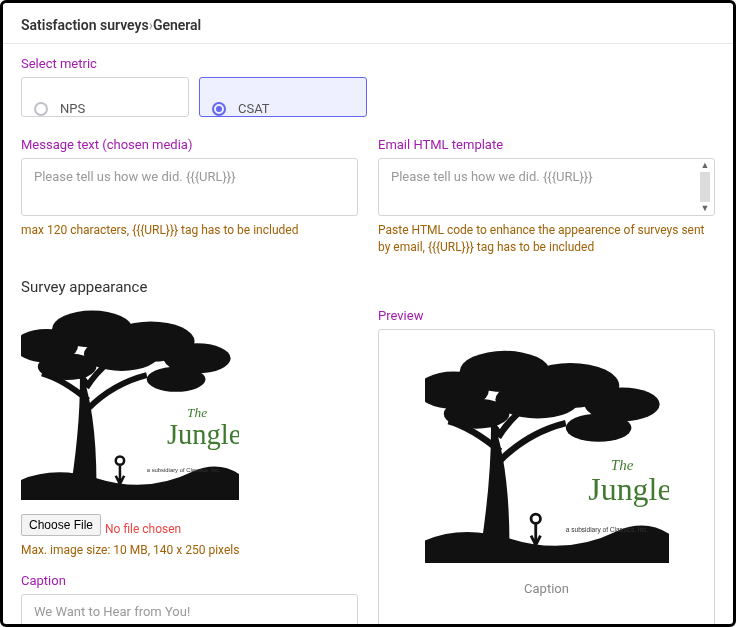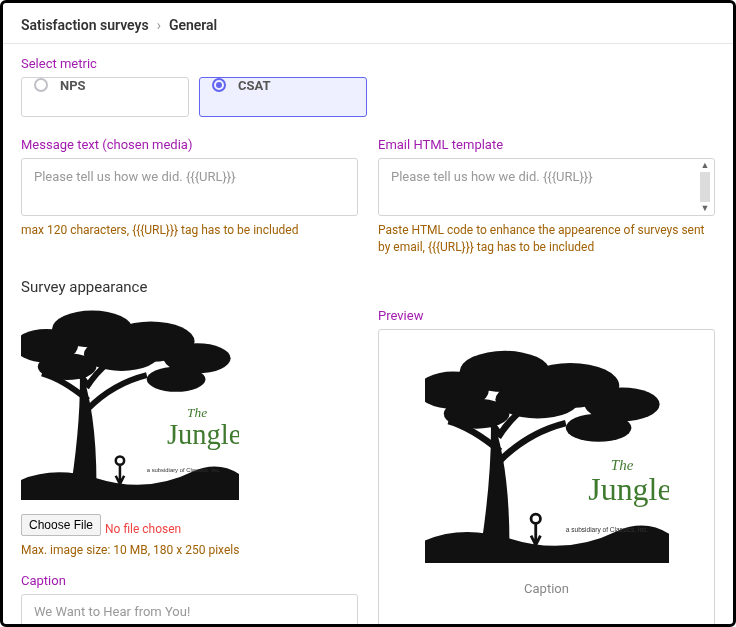--- a/index.html
+++ b/index.html
@@ -19,21 +19,21 @@
     background: #fff;
   }
   .inner {
     padding: 14px 18px 0 18px;
   }
   .breadcrumb {
     font-size: 14px;
     font-weight: 600;
     display: flex;
     align-items: center;
-    gap: 8px;
+    gap: 0;
     padding-bottom: 10px;
     border-bottom: 1px solid #e6e6e6;
     margin: 0 -18px 12px -18px;
     padding-left: 18px;
     padding-right: 18px;
   }
   .breadcrumb .chev { color: #999; font-weight: 400; }
   .label {
     font-size: 13px;
     color: #a21caf;
@@ -43,25 +43,25 @@
     display: flex;
     gap: 10px;
     margin-bottom: 20px;
   }
   .metric-opt {
     width: 168px;
     height: 40px;
     border: 1px solid #d4d4d8;
     border-radius: 3px;
     display: flex;
-    align-items: flex-start;
+    align-items: flex-end;
     gap: 12px;
     padding: 0 12px;
     font-size: 13px;
-    font-weight: 700;
+    font-weight: 400;
     color: #555;
     cursor: pointer;
     background: #fff;
   }
   .metric-opt.selected {
     border-color: #6366f1;
     background: #eef0ff;
   }
   .radio {
     width: 14px;
@@ -258,21 +258,21 @@
 
           <text x="198" y="130" font-family="Georgia, 'Times New Roman', serif" font-style="italic" font-size="16" fill="#3f7a2f">The</text>
           <text x="174" y="162" font-family="'Brush Script MT','Segoe Script',cursive" font-size="34" fill="#3f7a2f">Jungle</text>
           <text x="150" y="196" font-family="Arial" font-size="7" fill="#333">a subsidiary of Classics, Inc.</text>
         </svg>
 
         <div class="file-row">
           <button class="file-btn">Choose File</button>
           <span class="file-status">No file chosen</span>
         </div>
-        <div class="hint">Max. image size: 10 MB, 180 x 250 pixels</div>
+        <div class="hint">Max. image size: 10 MB, 140 x 250 pixels</div>
 
         <div class="sp"></div>
         <div class="label">Caption</div>
         <div class="text-input">
           <span>We Want to Hear from You!</span>
         </div>
       </div>
 
       <div class="col">
         <div class="label">Preview</div>

